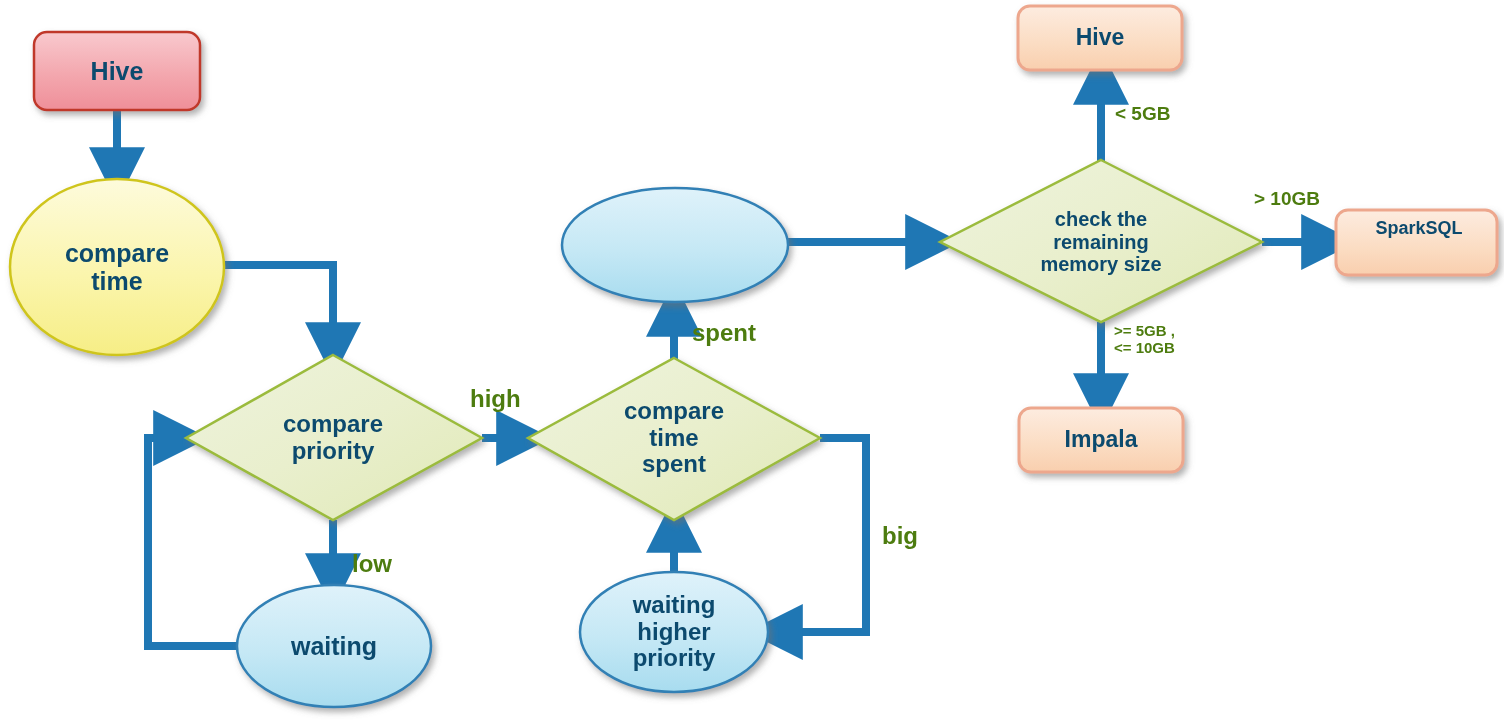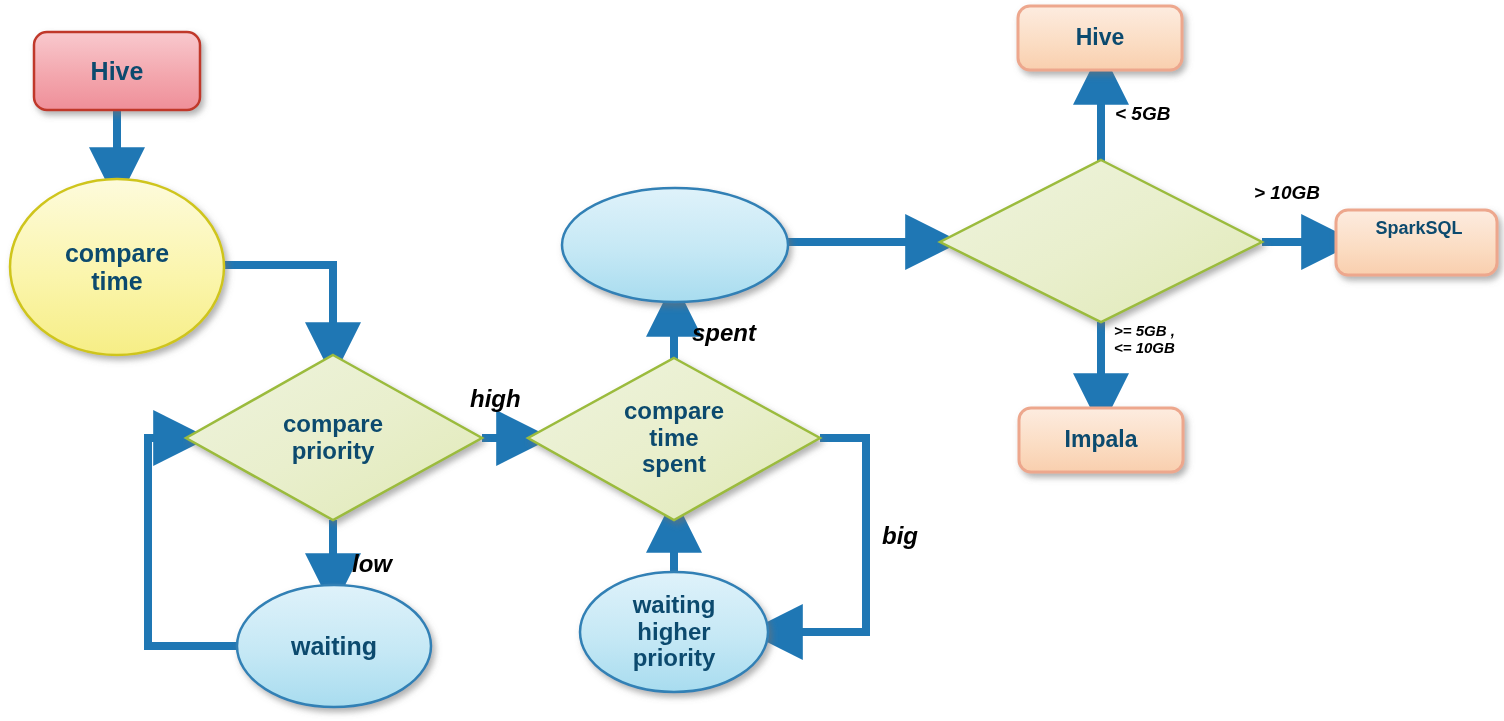--- a/index.html
+++ b/index.html
@@ -32,24 +32,23 @@
     font-weight: bold;
     color: #0c4a6e;
     pointer-events: none;
     line-height: 1.12;
     white-space: pre-line;
   }
   .edge-label {
     position: absolute;
     font-family: "Liberation Sans", sans-serif;
     font-weight: bold;
-    color: #000000;
+    color: #4d7c0f;
     white-space: pre-line;
     line-height: 1.1;
-    font-style: italic;
   }
 </style>
 </head>
 <body>
 
 <div id="canvas">
 
   <svg class="layer" viewBox="0 0 1504 721">
     <defs>
       <linearGradient id="gradPink" x1="0" y1="0" x2="0" y2="1">
@@ -147,35 +146,38 @@
 
   <div class="node-label" style="left:564px; top:379px; width:220px; height:118px; font-size:24px;">compare
 time
 spent</div>
 
   <div class="node-label" style="left:580px; top:572px; width:188px; height:120px; font-size:24px;">waiting
 higher
 priority</div>
 
 
+  <div class="node-label" style="left:991px; top:196px; width:220px; height:92px; font-size:20px;">check the
+remaining
+memory size</div>
 
   <div class="node-label" style="left:1018px; top:6px; width:164px; height:64px; font-size:23px;">Hive</div>
 
   <div class="node-label" style="left:1336px; top:196px; width:166px; height:65px; font-size:18px;">SparkSQL</div>
 
   <div class="node-label" style="left:1019px; top:408px; width:164px; height:64px; font-size:23px;">Impala</div>
 
   <div class="edge-label" style="left:470px; top:386px; font-size:24px;">high</div>
 
   <div class="edge-label" style="left:352px; top:551px; font-size:24px;">low</div>
 
   <div class="edge-label" style="left:692px; top:320px; font-size:24px;">spent</div>
 
   <div class="edge-label" style="left:882px; top:523px; font-size:24px;">big</div>
 
   <div class="edge-label" style="left:1115px; top:104px; font-size:19px;">&lt; 5GB</div>
 
-  <div class="edge-label" style="left:1254px; top:183px; font-size:19px;">&gt; 10GB</div>
+  <div class="edge-label" style="left:1254px; top:189px; font-size:19px;">&gt; 10GB</div>
 
   <div class="edge-label" style="left:1114px; top:323px; font-size:15px;">&gt;= 5GB ,
 &lt;= 10GB</div>
 
 </div>
 
 </body></html>

